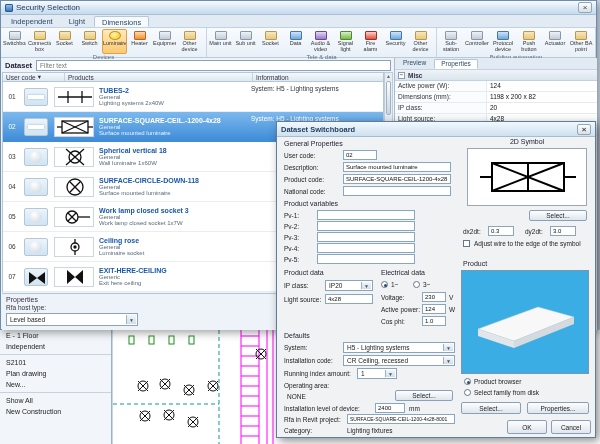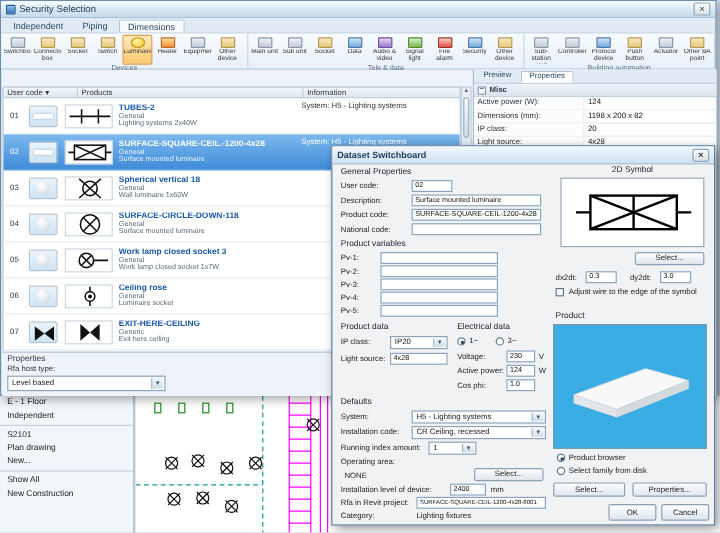--- a/index.html
+++ b/index.html
@@ -177,21 +177,21 @@
   <div class="main-win">
 
     <div class="titlebar">
       <span class="app-icon"></span>
       <span>Security Selection</span>
       <span class="close-btn">×</span>
     </div>
 
     <div class="ribbon-tabs">
       <div class="rtab">Independent</div>
-      <div class="rtab">Piping</div>
+      <div class="rtab">Light</div>
       <div class="rtab active">Dimensions</div>
     </div>
 
     <div class="ribbon">
       <div class="rgroup" style="width:206px">
         <div class="rgroup-items">
           <div class="ritem">
               <div class="ricon ric-gray"></div>
               <div class="rlabel">Switchboard</div>
             </div>
@@ -291,20 +291,24 @@
             </div>
           <div class="ritem">
               <div class="ricon ric-tan"></div>
               <div class="rlabel">Other BA point</div>
             </div>
         </div>
         <div class="rgroup-label">Building automation</div>
       </div>
     </div>
 
+    <div class="dataset-bar">
+      <span class="dataset-label">Dataset</span>
+      <input class="filter-input" placeholder="Filter text" style="">
+    </div>
 
     <div class="thead">
       <div class="th" style="width:62px">
           <span>User code</span>
           <span>▾</span>
         </div>
       <div class="th" style="width:188px">
           <span>Products</span>
         </div>
       <div class="th" style="flex:1;border-right:none">

